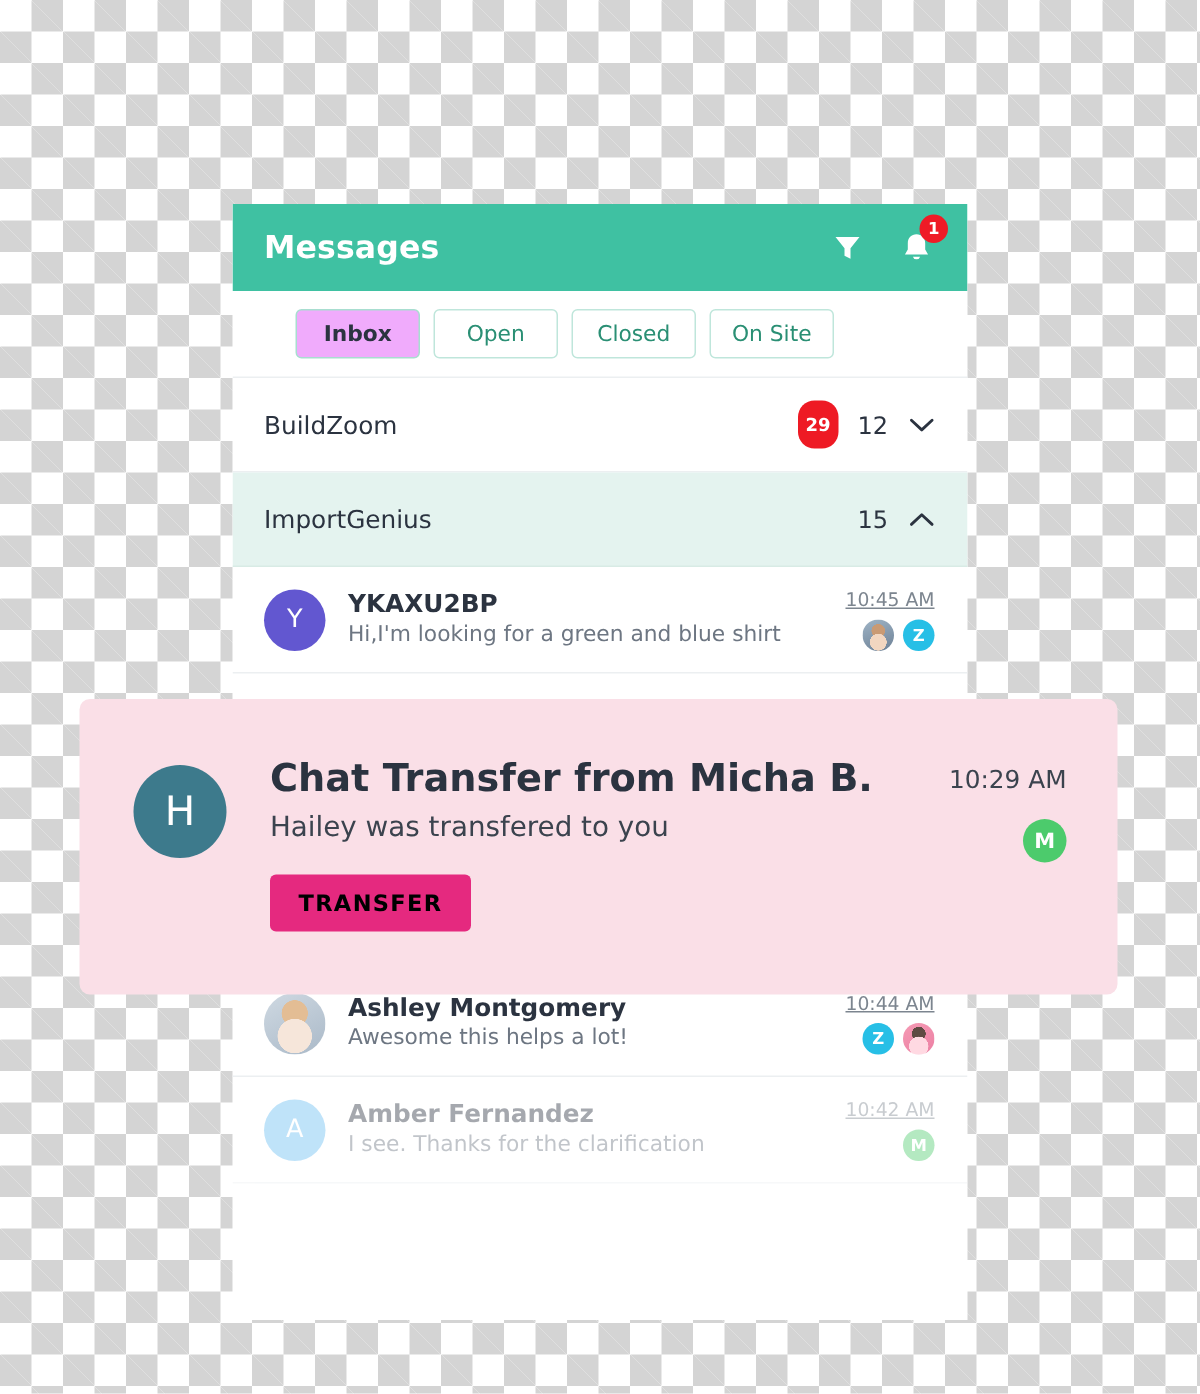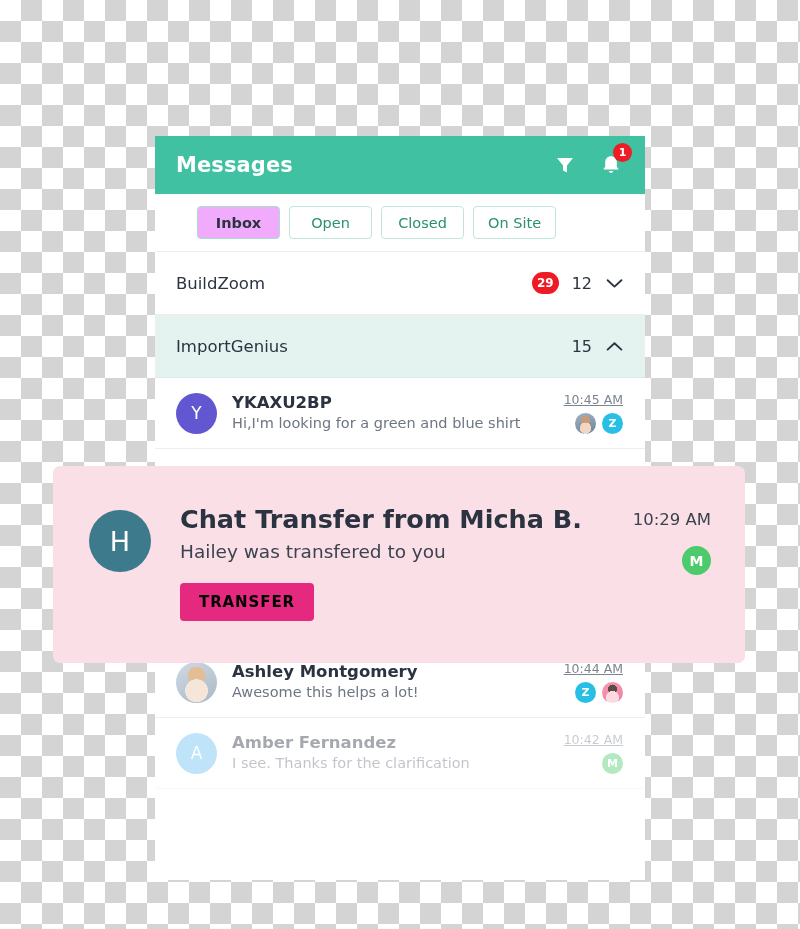--- a/index.html
+++ b/index.html
@@ -127,21 +127,21 @@
     align-items: center;
   }
   .group-name {
     flex: 1;
     font-size: 16.5px;
     color: #2b3340;
     font-weight: 500;
   }
   .group-badge {
     min-width: 25px;
-    height: 22px;
+    height: 32px;
     border-radius: 11px;
     background: #ee1a24;
     color: #ffffff;
     font-size: 12px;
     font-weight: bold;
     display: flex;
     align-items: center;
     justify-content: center;
     padding: 0 5px;
     box-sizing: border-box;

